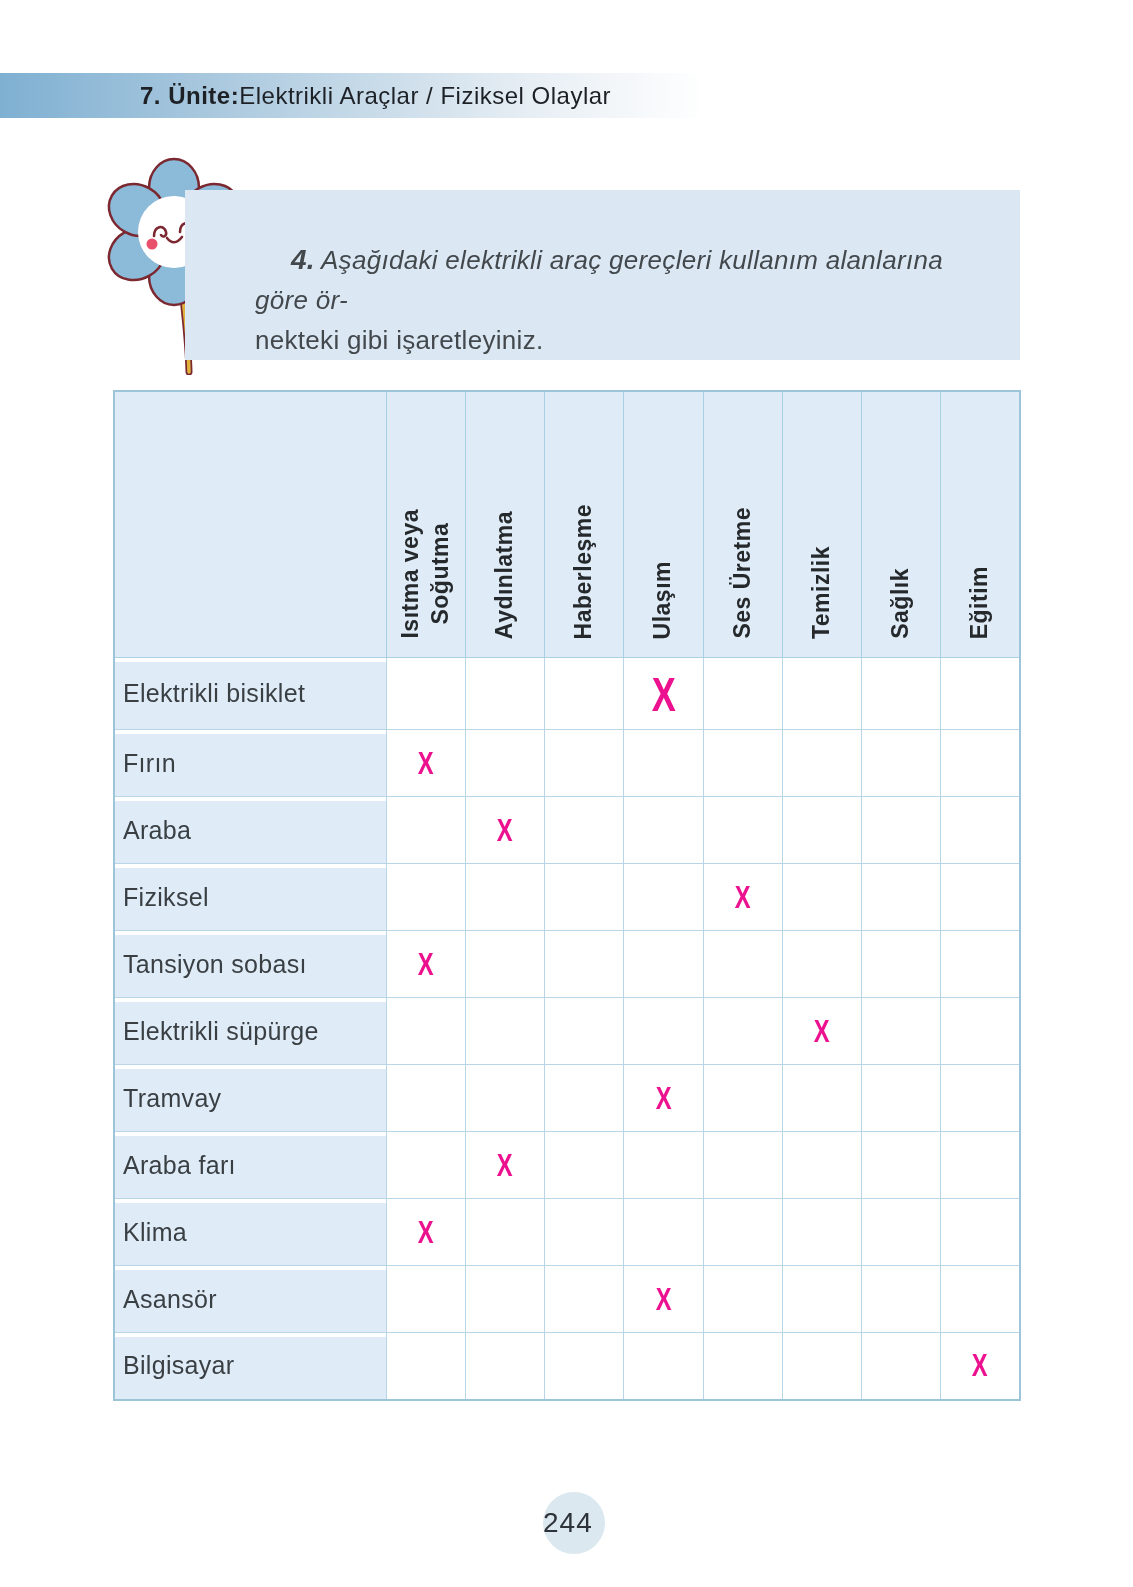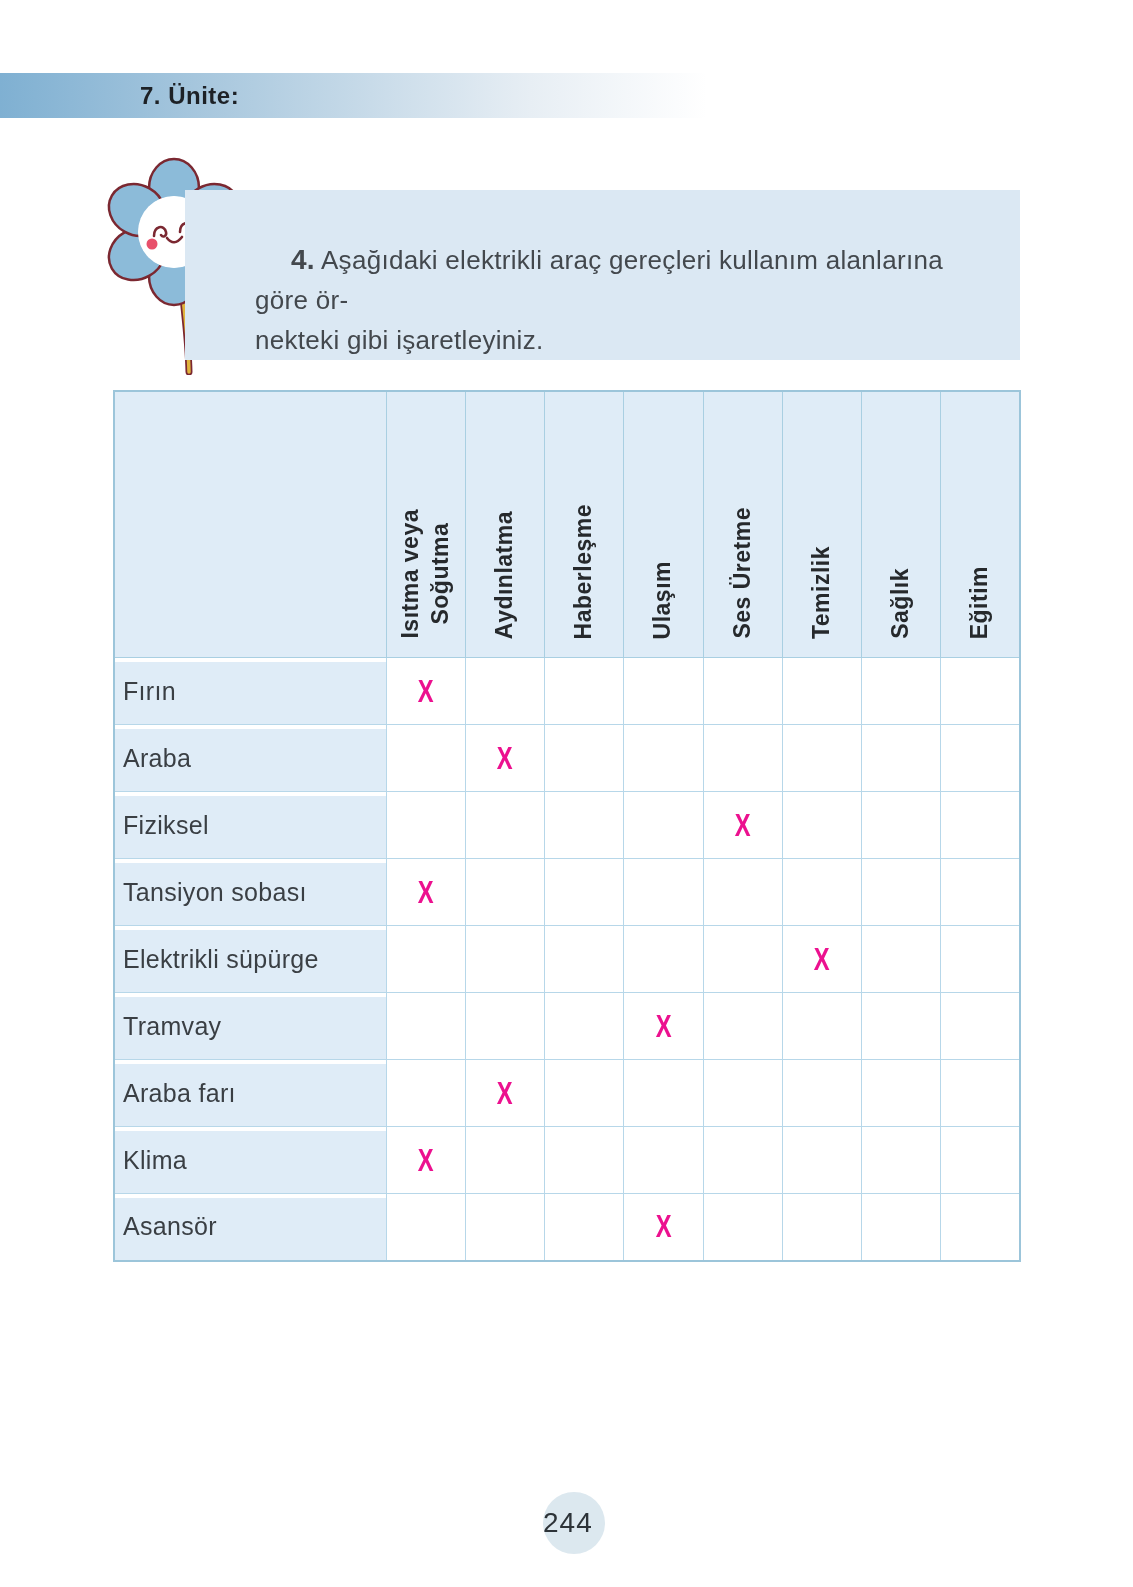--- a/index.html
+++ b/index.html
@@ -17,21 +17,21 @@
   }
   .band .unit-label{font-weight:700;}
 
   
   .qbox{
     position:absolute;left:185px;top:190px;width:835px;height:170px;
     background:#dbe8f3;box-sizing:border-box;
     color:#43484d;font-size:26px;line-height:40px;letter-spacing:.3px;
     padding:50px 30px 0 70px;
   }
-  .qbox .qline1{text-indent:36px;}
+  .qbox .qline1{text-indent:36px;font-style:italic;}
   .qbox .qnum{font-weight:700;font-size:28px;margin-right:6px;}
 
   .mascot{position:absolute;left:104px;top:150px;width:146px;height:225px;}
 
   
   .grid-table{
     position:absolute;left:113px;top:390px;width:908px;
     border-collapse:collapse;table-layout:fixed;
     border:2px solid #9cc5da;
   }
@@ -69,20 +69,21 @@
     position:absolute;left:543px;top:1492px;width:62px;height:62px;border-radius:50%;
     background:#dce8ef;display:flex;align-items:center;justify-content:flex-start;
     color:#2d3338;font-size:28px;letter-spacing:1px;
   }
 </style>
 </head>
 <body>
 
 <div class="band">
   <span class="unit-label">7. Ünite:</span>
+  <span>Elektrikli Araçlar / Fiziksel Olaylar</span>
 </div>
 
 <svg class="mascot" viewBox="0 0 146 225">
 
   <path d="M76,110 C78,150 84,180 85,222" fill="none" stroke="#7b2831" stroke-width="7" stroke-linecap="round"></path>
   <path d="M76,110 C78,150 84,180 85,222" fill="none" stroke="#e0b43c" stroke-width="3.5" stroke-linecap="round"></path>
 
   <g fill="#8cbbd9" stroke="#7b2831" stroke-width="2.5">
     <ellipse cx="70" cy="38" rx="25" ry="29"></ellipse>
     <ellipse cx="107" cy="60" rx="25" ry="29" transform="rotate(60 107 60)"></ellipse>
@@ -124,20 +125,31 @@
         <th><span class="vlabel">Aydınlatma</span></th>
         <th><span class="vlabel">Haberleşme</span></th>
         <th><span class="vlabel">Ulaşım</span></th>
         <th><span class="vlabel">Ses Üretme</span></th>
         <th><span class="vlabel">Temizlik</span></th>
         <th><span class="vlabel">Sağlık</span></th>
         <th><span class="vlabel">Eğitim</span></th>
       </tr>
     </thead>
   <tbody>
+      <tr class="example-row">
+        <td class="row-label">Elektrikli bisiklet</td>
+        <td class="cell"></td>
+        <td class="cell"></td>
+        <td class="cell"></td>
+        <td class="cell"><span class="mark example">X</span></td>
+        <td class="cell"></td>
+        <td class="cell"></td>
+        <td class="cell"></td>
+        <td class="cell"></td>
+      </tr>
       <tr>
         <td class="row-label">Fırın</td>
         <td class="cell"><span class="mark">X</span></td>
         <td class="cell"></td>
         <td class="cell"></td>
         <td class="cell"></td>
         <td class="cell"></td>
         <td class="cell"></td>
         <td class="cell"></td>
         <td class="cell"></td>
@@ -222,19 +234,30 @@
       <tr>
         <td class="row-label">Asansör</td>
         <td class="cell"></td>
         <td class="cell"></td>
         <td class="cell"></td>
         <td class="cell"><span class="mark">X</span></td>
         <td class="cell"></td>
         <td class="cell"></td>
         <td class="cell"></td>
         <td class="cell"></td>
+      </tr>
+      <tr>
+        <td class="row-label">Bilgisayar</td>
+        <td class="cell"></td>
+        <td class="cell"></td>
+        <td class="cell"></td>
+        <td class="cell"></td>
+        <td class="cell"></td>
+        <td class="cell"></td>
+        <td class="cell"></td>
+        <td class="cell"><span class="mark">X</span></td>
       </tr>
     </tbody>
 </table>
 
 <div class="page-circle">
   <span>244</span>
 </div>
 
 </body></html>

